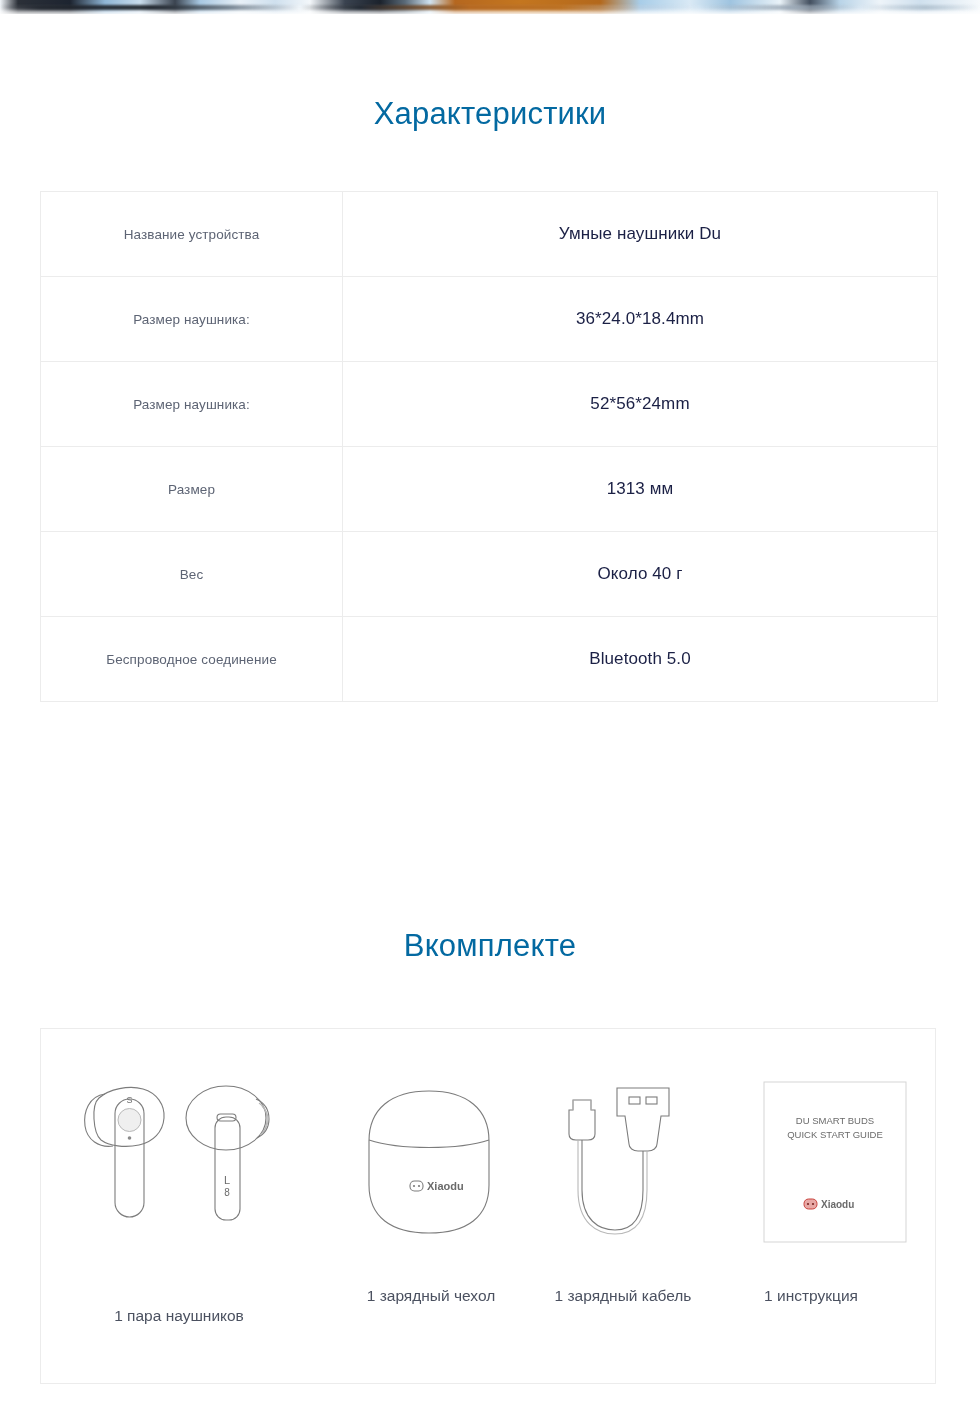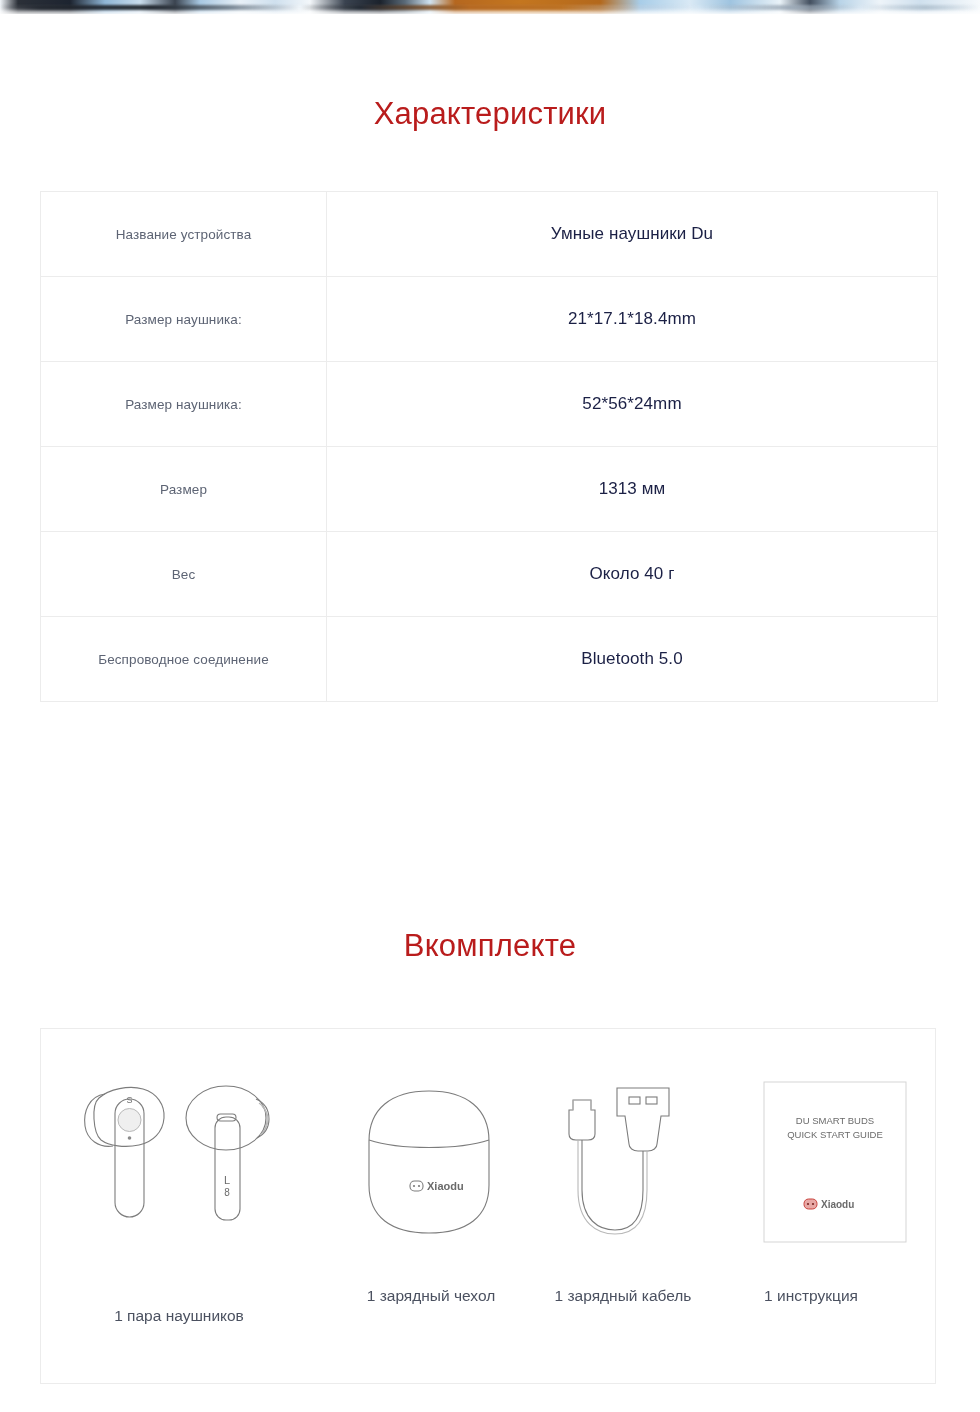--- a/index.html
+++ b/index.html
@@ -91,40 +91,40 @@
 
   
   .section-title {
     position: absolute;
     left: 0;
     width: 980px;
     text-align: center;
     font-size: 31px;
     font-weight: 400;
     letter-spacing: .2px;
-    color: #b91c1c;
+    color: #0369a1;
     white-space: nowrap;
   }
   #title-specs { top: 96px; }
   #title-box   { top: 928px; }
 
   
   .spec-table {
     position: absolute;
     left: 40px;
     top: 191px;
     width: 898px;
     border-collapse: collapse;
     border: 1px solid #e8e8e8;
     table-layout: fixed;
   }
   .spec-table td {
     border: 1px solid #ececec;
     height: 84px;
-    padding: 0 0;
+    padding: 0 8px;
     text-align: center;
     vertical-align: middle;
   }
   .spec-table td.label {
     width: 285px;
     font-size: 13.5px;
     color: #5d6474;
     font-weight: 400;
     letter-spacing: .1px;
   }
@@ -203,21 +203,21 @@
 <div class="section-title" id="title-specs">Характеристики</div>
 
 <table class="spec-table">
   <tbody>
     <tr>
       <td class="label">Название устройства</td>
       <td class="value">Умные наушники Du</td>
     </tr>
     <tr>
       <td class="label">Размер наушника:</td>
-      <td class="value">21*17.1*18.4mm</td>
+      <td class="value">36*24.0*18.4mm</td>
     </tr>
     <tr>
       <td class="label">Размер наушника:</td>
       <td class="value">52*56*24mm</td>
     </tr>
     <tr>
       <td class="label">Размер</td>
       <td class="value">1313 мм</td>
     </tr>
     <tr>

